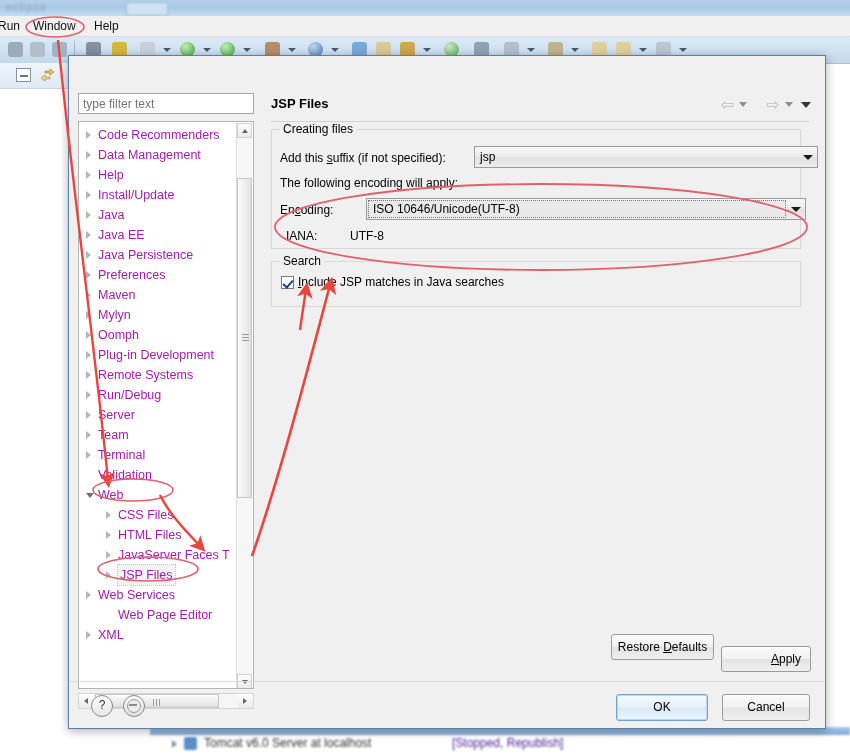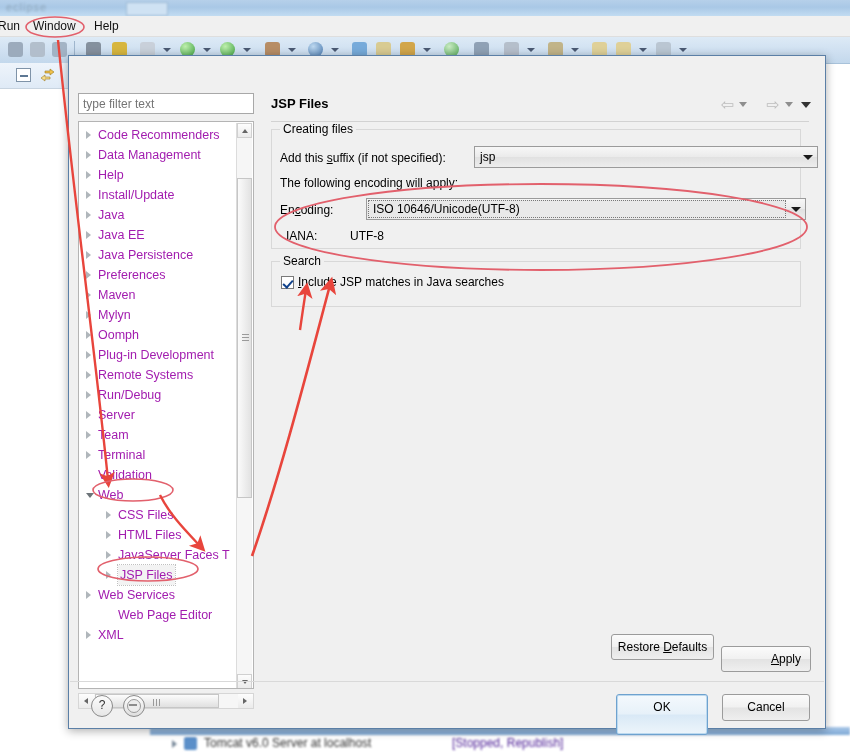--- a/index.html
+++ b/index.html
@@ -228,21 +228,21 @@
   .btn{
     position:absolute;box-sizing:border-box;height:26px;
     border:1px solid #9b9b9b;border-radius:3px;
     background:linear-gradient(180deg,#fbfbfb 0%,#f1f1f1 48%,#e3e3e3 52%,#efefef 100%);
     font-size:12px;color:#000;text-align:center;line-height:24px;
     font-family:"Liberation Sans",sans-serif;
   }
   #btn-restore{left:611px;top:644px;width:103px;}
   #btn-apply{left:721px;top:644px;width:90px;}
   #btn-ok{
-    left:616px;top:693px;width:92px;height:41px;
+    left:616px;top:693px;width:92px;height:27px;
     border:1px solid #6ea2cf;border-radius:3px;
     background:linear-gradient(180deg,#f4f9fd 0%,#e7f1f9 48%,#d9e9f6 52%,#edf5fb 100%);
     box-shadow:0 0 0 1px #bcd9ef inset;
   }
   #btn-cancel{left:722px;top:693px;width:88px;height:27px;}
   #help-btn{
     position:absolute;left:91px;top:694px;width:20px;height:20px;border-radius:50%;
     border:1px solid #8a8a8a;background:linear-gradient(180deg,#fcfcfc,#e6e6e6);
     font-size:12px;text-align:center;line-height:19px;color:#333;
   }

